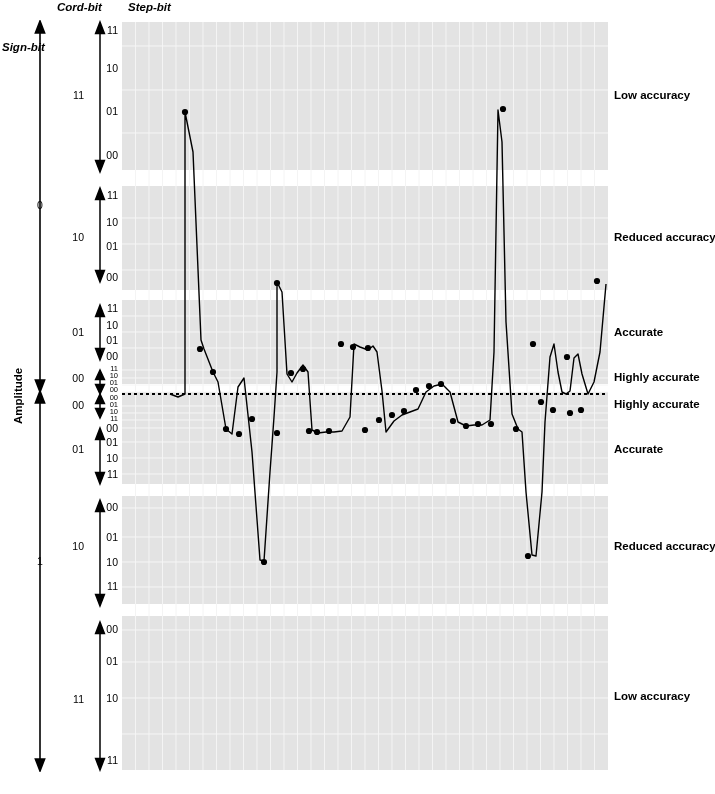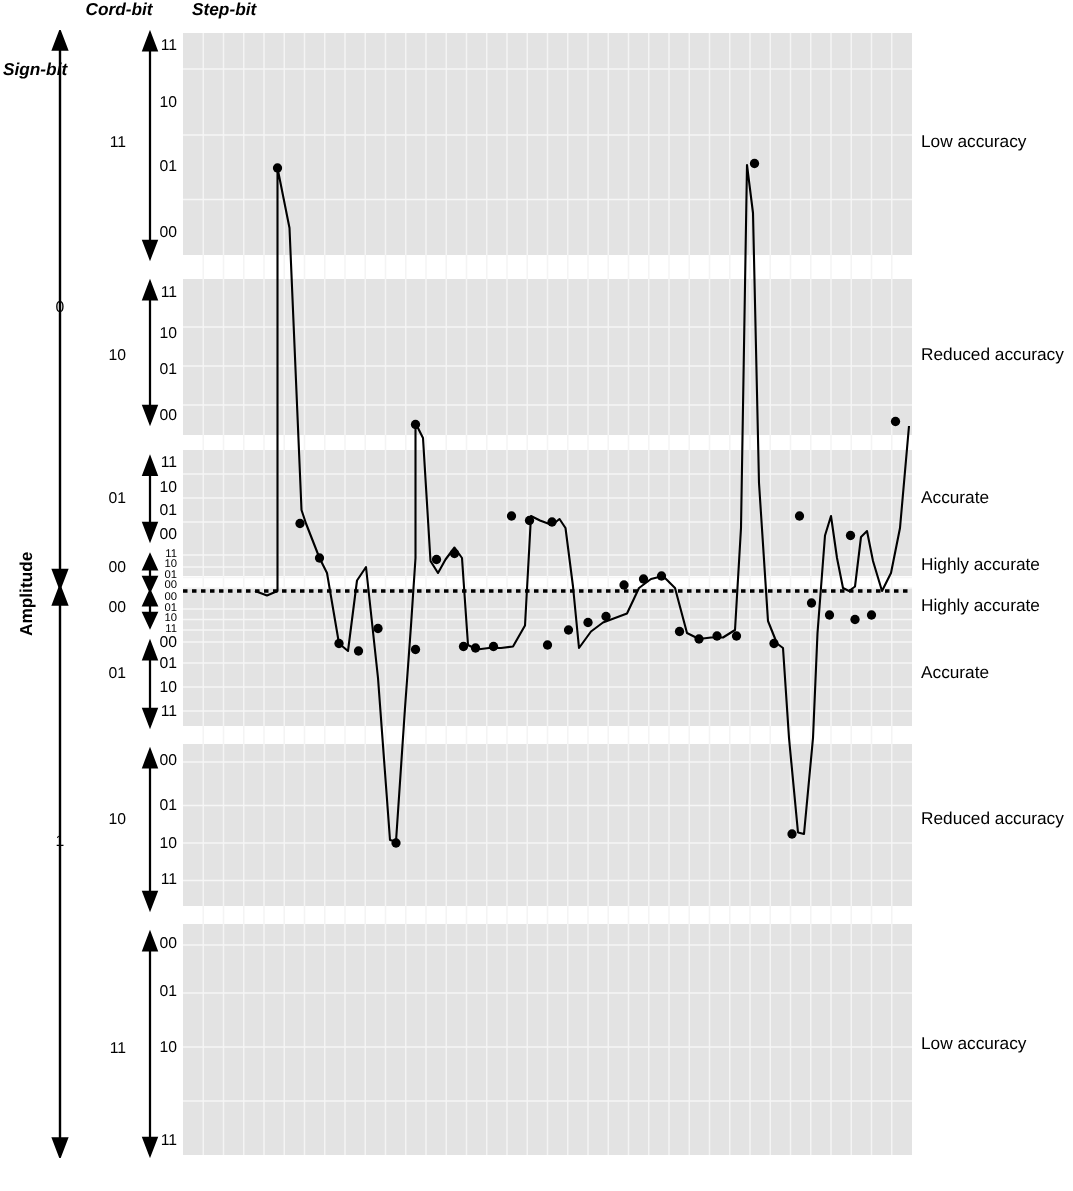--- a/index.html
+++ b/index.html
@@ -44,21 +44,21 @@
   }
 
   
   .band {
     background: #e3e3e3;
   }
 
   
   .annot {
     font-size: 11.5px;
-    font-weight: normal;
+    font-weight: bold;
     color: #000;
     white-space: nowrap;
   }
 
   
   .steplab {
     font-size: 10.5px;
     color: #000;
     white-space: nowrap;
     text-align: right;

